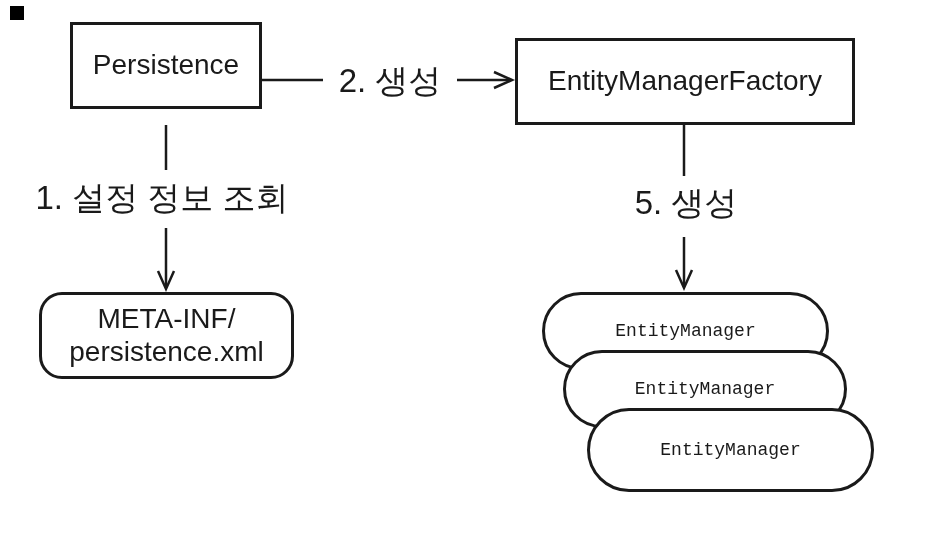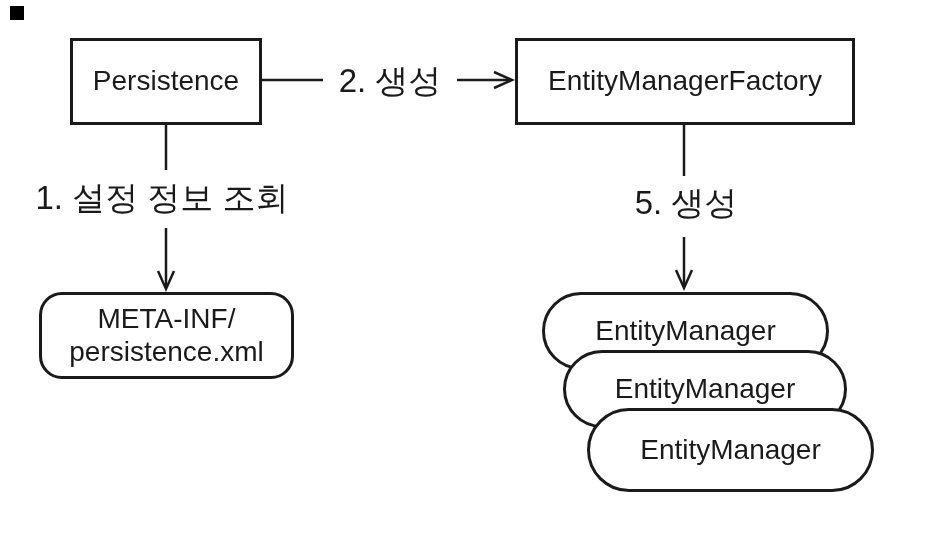--- a/index.html
+++ b/index.html
@@ -40,42 +40,43 @@
     box-sizing: border-box;
     border: 3px solid #1a1a1a;
     background: #ffffff;
     display: flex;
     align-items: center;
     justify-content: center;
     text-align: center;
     font-size: 28px;
     line-height: 1.15;
   }
-  .box-persistence { left: 70px;  top: 38px;  width: 192px; height: 87px; }
+  .box-persistence { left: 70px;  top: 22px;  width: 192px; height: 87px; }
   .box-emf         { left: 515px; top: 38px;  width: 340px; height: 87px; }
   .box-metainf     { left: 39px;  top: 292px; width: 255px; height: 87px; flex-direction: column; border-radius: 23px; }
   .edge-label {
     position: absolute;
     white-space: nowrap;
     font-size: 33px;
     transform: translate(-50%, -50%);
   }
   .edge-label-1 { left: 162px; top: 198px; }
   .edge-label-2 { left: 390px; top: 81px; }
   .edge-label-3 { left: 686px; top: 203px; }
   .pill {
     position: absolute;
     box-sizing: border-box;
     border: 3px solid #1a1a1a;
     border-radius: 42px;
     background: #ffffff;
     display: flex;
     align-items: center;
     justify-content: center;
-    font-size: 28px;
+    font-size: 18px;
+    font-family: Liberation Mono, monospace;
   }
   .pill-1 { left: 542px; top: 292px; width: 287px; height: 78px; }
   .pill-2 { left: 563px; top: 350px; width: 284px; height: 78px; }
   .pill-3 { left: 587px; top: 408px; width: 287px; height: 84px; }
 </style>
 </head>
 <body>
 
 <div class="canvas">
 

